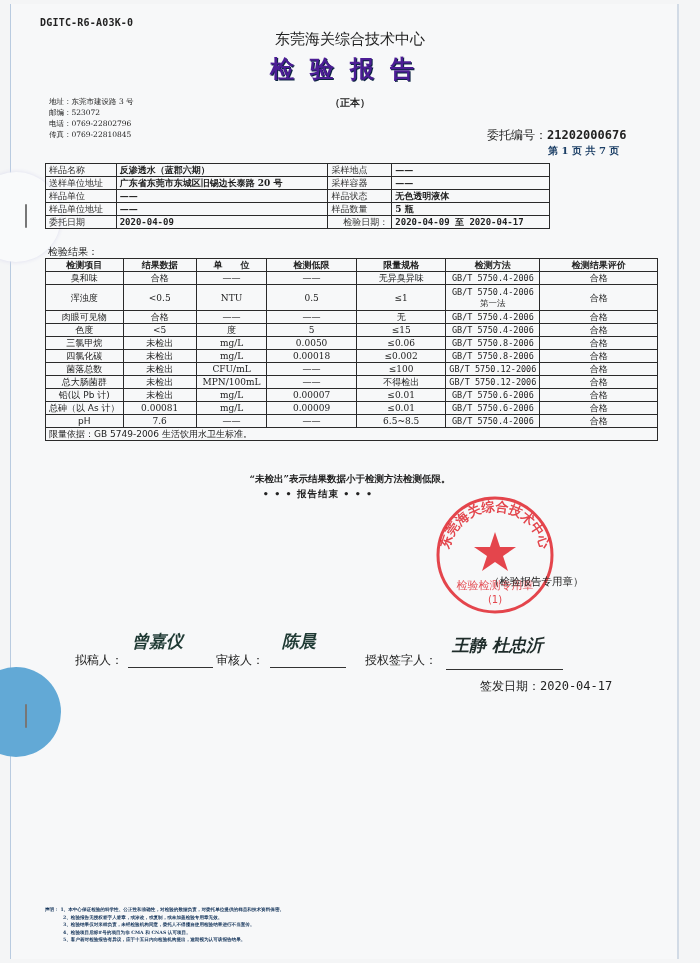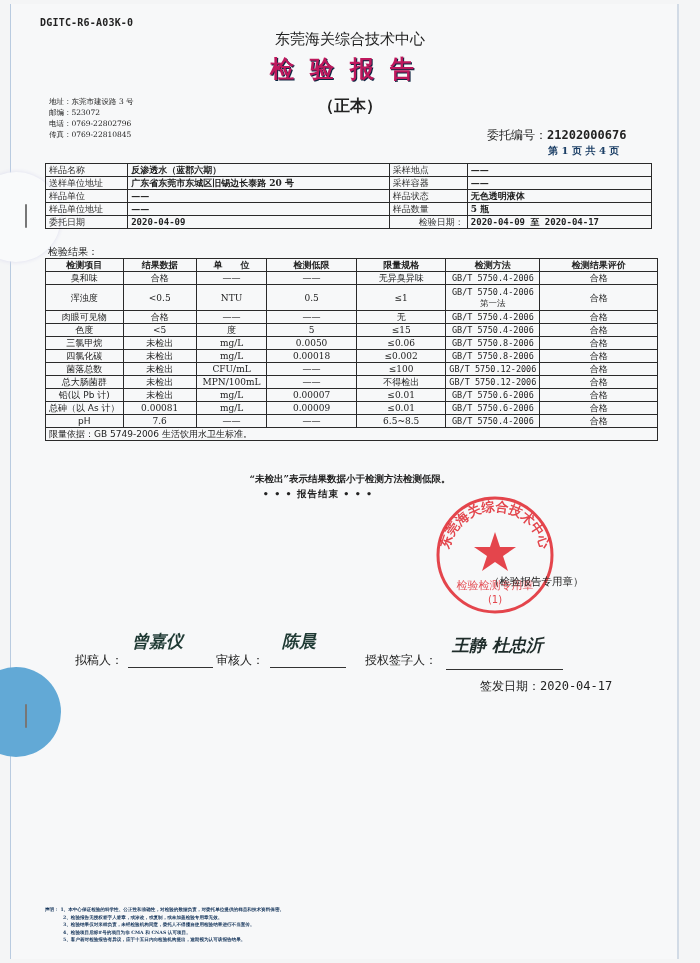--- a/index.html
+++ b/index.html
@@ -11,30 +11,30 @@
   }
   .page {
     position: absolute; left: 10px; top: 4px; width: 666px; height: 955px;
     background: #f7f8f9;
     border-left: 1px solid #b9cbe0;
     border-right: 2px solid #d2dbe6;
   }
   .abs { position: absolute; }
   .docid { left: 40px; top: 17px; font-family: "DejaVu Sans Mono", monospace; font-size: 10px; letter-spacing: 0.2px; font-weight: bold; color: #222; }
   .org { left: 0; width: 700px; top: 30px; text-align: center; font-family: "DejaVu Sans", sans-serif; font-size: 15px; color: #222; }
-  .title { left: 0; width: 700px; top: 53px; text-align: center; font-family: "DejaVu Sans", sans-serif; font-size: 24px; font-weight: bold; letter-spacing: 16px; color: #be185d; text-shadow: 1px 1px 0 #0c2540; }
-  .subtitle { left: 0; width: 700px; top: 96px; text-align: center; font-family: "DejaVu Sans", sans-serif; font-size: 16px; font-weight: bold; color: #222; }
+  .title { left: 0; width: 700px; top: 53px; text-align: center; font-family: "DejaVu Sans", sans-serif; font-size: 24px; font-weight: bold; letter-spacing: 16px; color: #4c1d95; text-shadow: 1px 1px 0 #0c2540; }
+  .subtitle { left: 0; width: 700px; top: 96px; text-align: center; font-family: "DejaVu Sans", sans-serif; font-size: 10px; font-weight: bold; color: #222; }
   .contact { left: 49px; top: 96px; font-size: 7.5px; line-height: 11px; color: #222; }
   .entrust { left: 487px; top: 127px; font-family: "DejaVu Sans", sans-serif; font-size: 12px; color: #222; }
   .entrust b { font-family: "DejaVu Sans Mono", monospace; font-size: 12px; }
   .pageno { left: 548px; top: 144px; font-size: 10px; font-weight: bold; color: #1c3f66; }
 
   table { border-collapse: collapse; position: absolute; }
   td { border: 1px solid #2a2a2a; padding: 0 3px; font-size: 9px; height: 12px; line-height: 12px; white-space: nowrap; }
-  .info { left: 45px; top: 163px; width: 607px; }
+  .info { left: 45px; top: 163px; width: 505px; }
   .info td.lbl { font-family: "DejaVu Sans", sans-serif; color: #333; }
   .info td.val { font-weight: bold; color: #222; }
   .results-label { left: 48px; top: 245px; font-family: "DejaVu Sans", sans-serif; font-size: 10px; color: #222; }
   .res { left: 45px; top: 258px; width: 613px; }
   .res td { text-align: center; color: #222; }
   .res tr.head td { font-family: "DejaVu Sans", sans-serif; font-weight: bold; text-align: center; }
   .res td.item { font-family: "DejaVu Sans", sans-serif; }
   .res td.note { text-align: left; font-family: "DejaVu Sans", sans-serif; }
   .res td.method { font-family: "DejaVu Sans Mono", monospace; font-size: 8.5px; }
 
@@ -76,21 +76,21 @@
 <div class="abs contact">
   <div>地址：东莞市建设路 3 号</div>
   <div>邮编：523072</div>
   <div>电话：0769-22802796</div>
   <div>传真：0769-22810845</div>
 </div>
 
 <div class="abs entrust">
   <span>委托编号：</span><b>21202000676</b>
 </div>
-<div class="abs pageno">第 1 页 共 4 页</div>
+<div class="abs pageno">第 1 页 共 7 页</div>
 
 <table class="info">
   <colgroup>
       <col style="width:83px">
       <col style="width:265px">
       <col style="width:79px">
       <col style="width:186px">
     </colgroup>
   <tbody>
       <tr>

